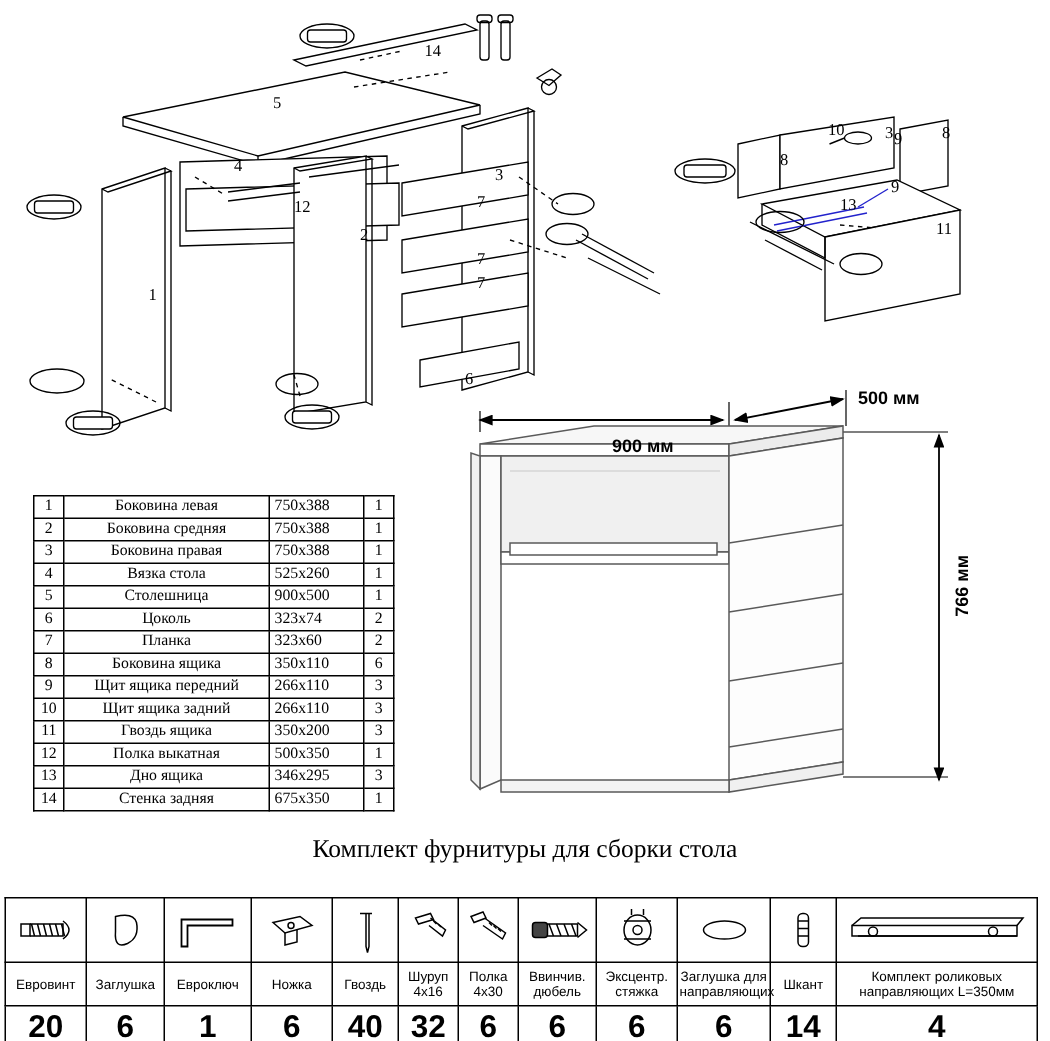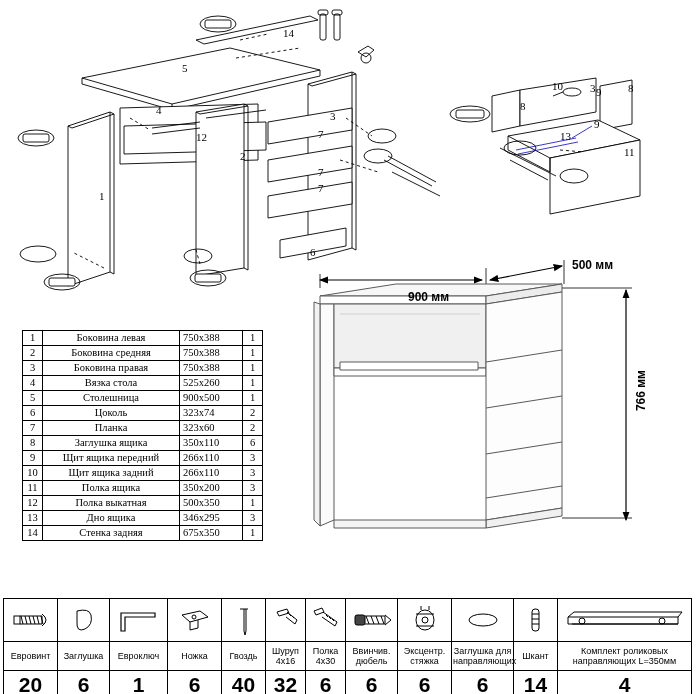--- a/index.html
+++ b/index.html
@@ -228,39 +228,39 @@
           <td class="qty">2</td>
         </tr>
       <tr>
           <td class="num">7</td>
           <td class="name">Планка</td>
           <td class="dim">323x60</td>
           <td class="qty">2</td>
         </tr>
       <tr>
           <td class="num">8</td>
-          <td class="name">Заглушка ящика</td>
+          <td class="name">Боковина ящика</td>
           <td class="dim">350x110</td>
           <td class="qty">6</td>
         </tr>
       <tr>
           <td class="num">9</td>
           <td class="name">Щит ящика передний</td>
           <td class="dim">266x110</td>
           <td class="qty">3</td>
         </tr>
       <tr>
           <td class="num">10</td>
           <td class="name">Щит ящика задний</td>
           <td class="dim">266x110</td>
           <td class="qty">3</td>
         </tr>
       <tr>
           <td class="num">11</td>
-          <td class="name">Полка ящика</td>
+          <td class="name">Гвоздь ящика</td>
           <td class="dim">350x200</td>
           <td class="qty">3</td>
         </tr>
       <tr>
           <td class="num">12</td>
           <td class="name">Полка выкатная</td>
           <td class="dim">500x350</td>
           <td class="qty">1</td>
         </tr>
       <tr>
@@ -327,20 +327,21 @@
       </g>
       <g stroke="#c8c8c8" stroke-width="0.8" fill="none">
         <line x1="40" y1="56" x2="180" y2="56"></line>
       </g>
     </svg>
     <div class="dimlabel" style="left:108px;top:8px;margin-top:24px;">900 мм</div>
     <div class="dimlabel" style="left:272px;top:0px;">500 мм</div>
     <div class="dimlabel vert" style="left:334px;top:112px;">766 мм</div>
   </div>
 
+  <div class="kit-title">Комплект фурнитуры для сборки стола</div>
 
   <table class="kit">
     <colgroup>
       <col style="width:54px">
         <col style="width:52px">
         <col style="width:58px">
         <col style="width:54px">
       <col style="width:44px">
         <col style="width:40px">
         <col style="width:40px">

